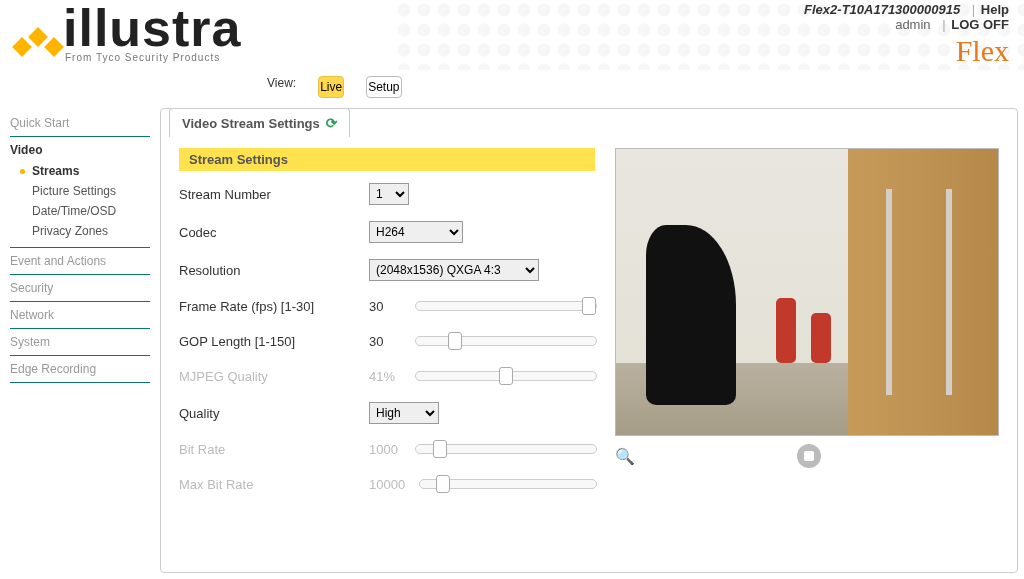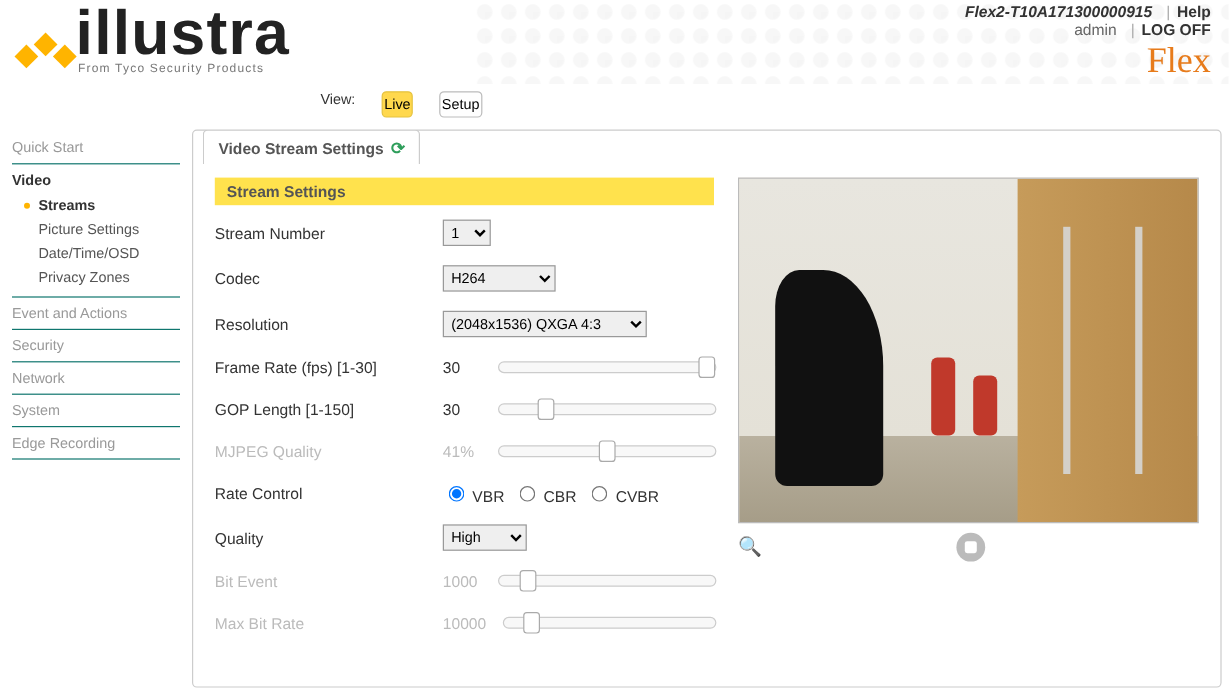--- a/index.html
+++ b/index.html
@@ -373,36 +373,28 @@
         <div class="fval">30</div>
         <div class="slider"><input type="range" min="1" max="150" value="30" style=""></div>
       </div>
 
       <div class="form-row disabled">
         <div class="flabel">MJPEG Quality</div>
         <div class="fval">41%</div>
         <div class="slider"><input type="range" min="0" max="100" value="50" disabled="" style=""></div>
       </div>
 
-      <div class="form-row">
-        <div class="flabel">Rate Control</div>
-        <div class="radios">
-          <label><input type="radio" name="rc" checked="" style=""> <span>VBR</span></label>
-          <label><input type="radio" name="rc" style=""> <span>CBR</span></label>
-          <label><input type="radio" name="rc" style=""> <span>CVBR</span></label>
-        </div>
-      </div>
 
       <div class="form-row">
         <div class="flabel">Quality</div>
         <select style="width:70px"><option>High</option></select>
       </div>
 
       <div class="form-row disabled">
-        <div class="flabel">Bit Event</div>
+        <div class="flabel">Bit Rate</div>
         <div class="fval">1000</div>
         <div class="slider"><input type="range" min="0" max="10000" value="1000" disabled="" style=""></div>
       </div>
 
       <div class="form-row disabled">
         <div class="flabel">Max Bit Rate</div>
         <div class="fval" style="width:44px">10000</div>
         <div class="slider"><input type="range" min="0" max="10000" value="1000" disabled="" style=""></div>
       </div>
     </div>

